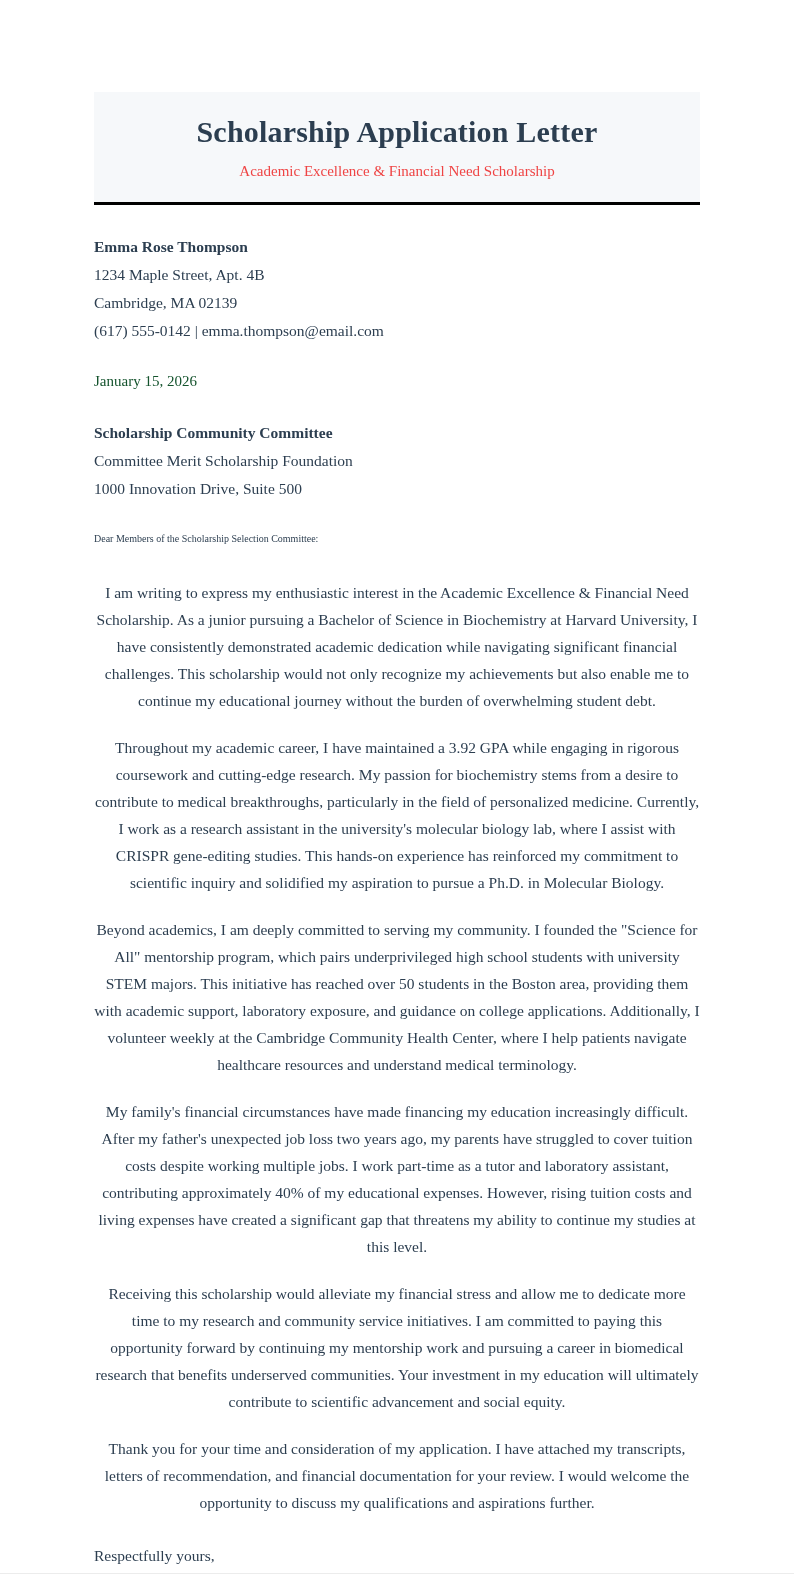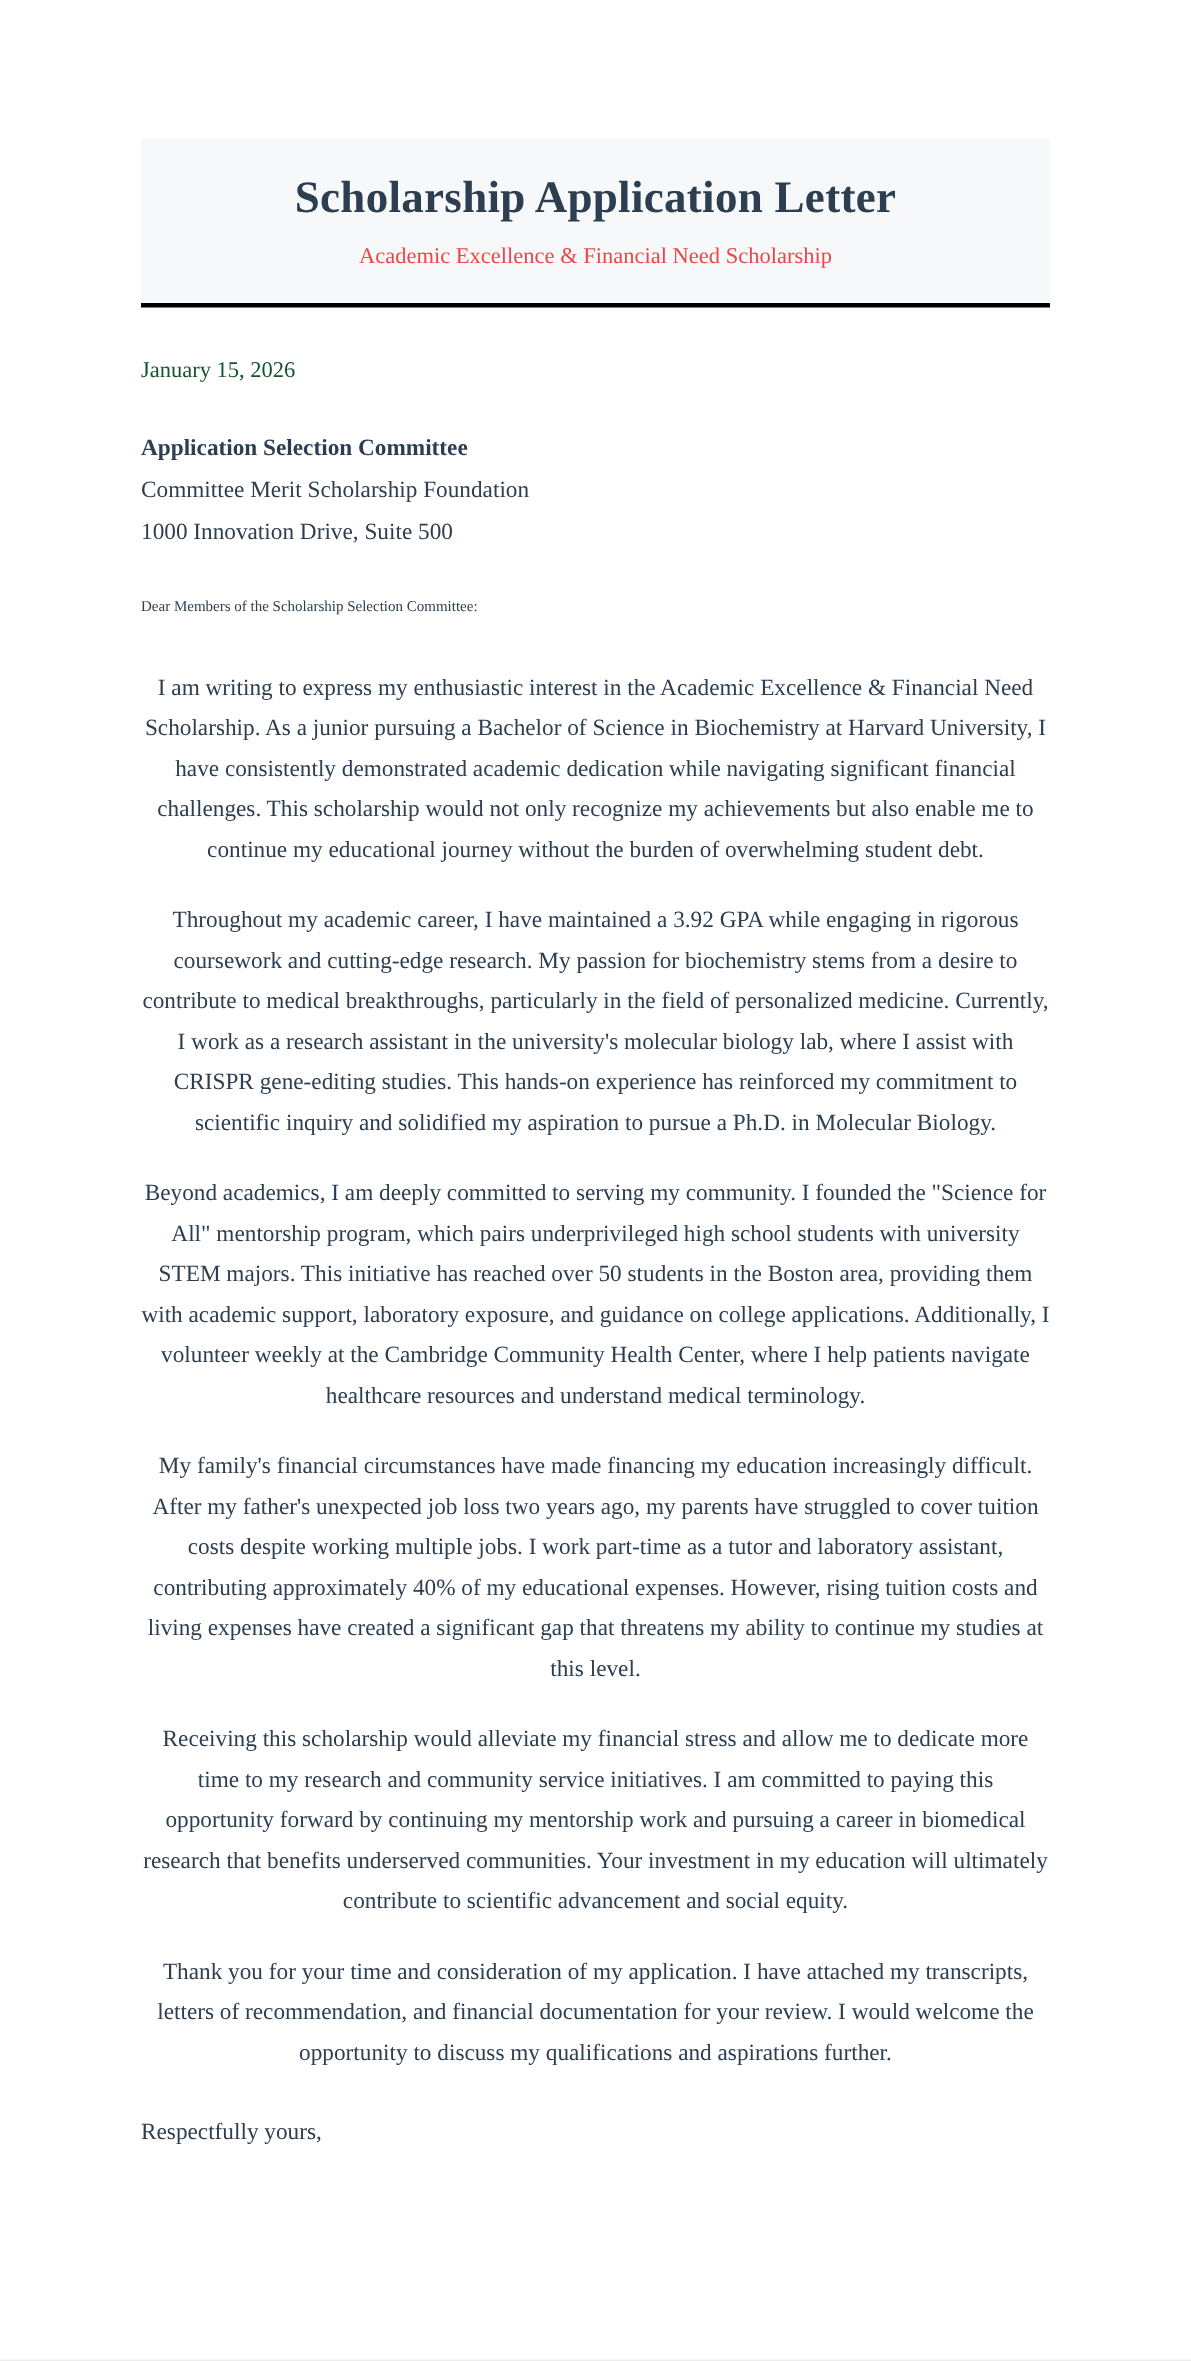--- a/index.html
+++ b/index.html
@@ -98,25 +98,31 @@
 </head>
 <body>
 
 <div class="page">
 
   <div class="letter-header">
     <h1 class="letter-title">Scholarship Application Letter</h1>
     <p class="letter-subtitle">Academic Excellence &amp; Financial Need Scholarship</p>
   </div>
 
+  <div class="block">
+    <div class="line strong">Emma Rose Thompson</div>
+    <div class="line">1234 Maple Street, Apt. 4B</div>
+    <div class="line">Cambridge, MA 02139</div>
+    <div class="line">(617) 555-0142 | emma.thompson@email.com</div>
+  </div>
 
   <div class="date-line">January 15, 2026</div>
 
   <div class="block">
-    <div class="line strong">Application Selection Committee</div>
+    <div class="line strong">Scholarship Community Committee</div>
     <div class="line">Committee Merit Scholarship Foundation</div>
     <div class="line">1000 Innovation Drive, Suite 500</div>
   </div>
 
   <div class="salutation">Dear Members of the Scholarship Selection Committee:</div>
 
   <div class="body-copy">
     <p>I am writing to express my enthusiastic interest in the Academic Excellence &amp; Financial Need Scholarship. As a junior pursuing a Bachelor of Science in Biochemistry at Harvard University, I have consistently demonstrated academic dedication while navigating significant financial challenges. This scholarship would not only recognize my achievements but also enable me to continue my educational journey without the burden of overwhelming student debt.</p>
     <p>Throughout my academic career, I have maintained a 3.92 GPA while engaging in rigorous coursework and cutting-edge research. My passion for biochemistry stems from a desire to contribute to medical breakthroughs, particularly in the field of personalized medicine. Currently, I work as a research assistant in the university's molecular biology lab, where I assist with CRISPR gene-editing studies. This hands-on experience has reinforced my commitment to scientific inquiry and solidified my aspiration to pursue a Ph.D. in Molecular Biology.</p>
     <p>Beyond academics, I am deeply committed to serving my community. I founded the "Science for All" mentorship program, which pairs underprivileged high school students with university STEM majors. This initiative has reached over 50 students in the Boston area, providing them with academic support, laboratory exposure, and guidance on college applications. Additionally, I volunteer weekly at the Cambridge Community Health Center, where I help patients navigate healthcare resources and understand medical terminology.</p>

